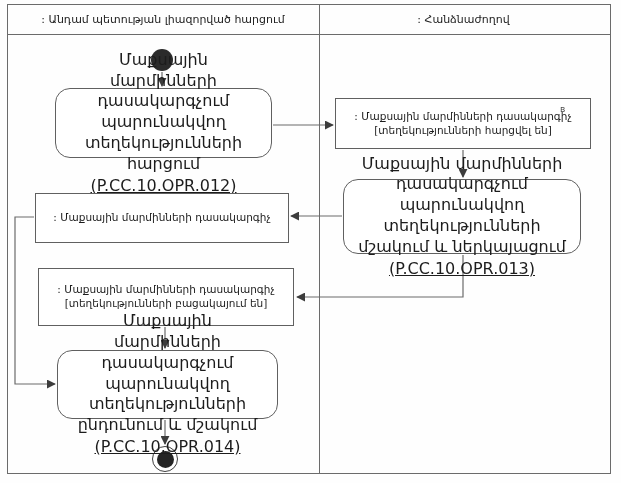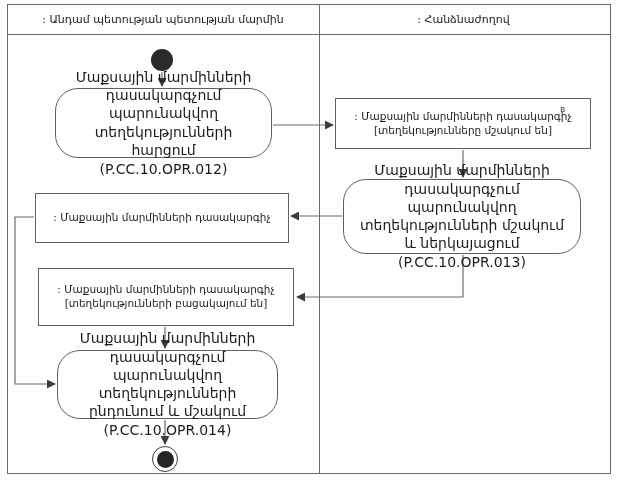--- a/index.html
+++ b/index.html
@@ -36,24 +36,24 @@
     flex-direction: column;
     justify-content: center;
     align-items: center;
     text-align: center;
     background: #ffffff;
     border: 1px solid #606060;
     line-height: 1.3;
     color: #1c1c1c;
     padding: 2px 8px;
   }
-  .action { border-radius: 23px; font-size: 14px; }
+  .action { border-radius: 15px; font-size: 16px; }
   .object { font-size: 10.5px; }
   .action .label { display: block; }
-  .action .code  { display: block; margin-top: 1px; }
+  .action .code  { display: block; margin-top: 1px; text-decoration: underline; }
   .object .title { display: block; }
   .object .state { display: block; }
   .start-node {
     position: absolute; z-index: 3;
     left: 151px; top: 49px; width: 22px; height: 22px;
     border-radius: 50%;
     background: #2b2b2b;
   }
   .final-node {
     position: absolute; z-index: 3;
@@ -91,21 +91,21 @@
 <div class="page">
 
   <div class="hline" style="left:7px;  top:4px;   width:604px; height:1px;"></div>
   <div class="hline" style="left:7px;  top:473px; width:604px; height:1px;"></div>
   <div class="vline" style="left:7px;  top:4px;   width:1px;   height:470px;"></div>
   <div class="vline" style="left:610px;top:4px;   width:1px;   height:470px;"></div>
   <div class="vline" style="left:319px;top:4px;   width:1px;   height:470px;"></div>
   <div class="hline" style="left:7px;  top:34px;  width:604px; height:1px;"></div>
 
   <div class="lane-header" style="left:7px; width:312px;">
-    <span>: Անդամ պետության պետության մարմին</span>
+    <span>: Անդամ պետության լիազորված հարցում</span>
   </div>
   <div class="lane-header" style="left:318px; width:291px;">
     <span>: Հանձնաժողով</span>
   </div>
 
   <svg class="edges" width="621" height="483">
     <defs>
       <marker id="ah" viewBox="0 0 10 10" refX="9" refY="5" markerWidth="7.5" markerHeight="7.5" orient="auto">
         <path d="M0 0 L10 5 L0 10 Z" fill="#3c3c3c"></path>
       </marker>
@@ -125,21 +125,21 @@
     <div class="dot"></div>
   </div>
 
   <div class="node action" id="n-a1">
     <span class="label">Մաքսային մարմինների դասակարգչում պարունակվող տեղեկությունների հարցում</span>
     <span class="code">(P.CC.10.OPR.012)</span>
   </div>
 
   <div class="node object" id="n-o3">
     <span class="title">: Մաքսային մարմինների դասակարգիչ</span>
-    <span class="state">[տեղեկությունները մշակում են]</span>
+    <span class="state">[տեղեկությունների հարցվել են]</span>
   </div>
 
   <div class="node action" id="n-a2">
     <span class="label">Մաքսային մարմինների դասակարգչում պարունակվող տեղեկությունների մշակում և ներկայացում</span>
     <span class="code">(P.CC.10.OPR.013)</span>
   </div>
 
   <div class="node object" id="n-o1">
     <span class="title">: Մաքսային մարմինների դասակարգիչ</span>
   </div>

